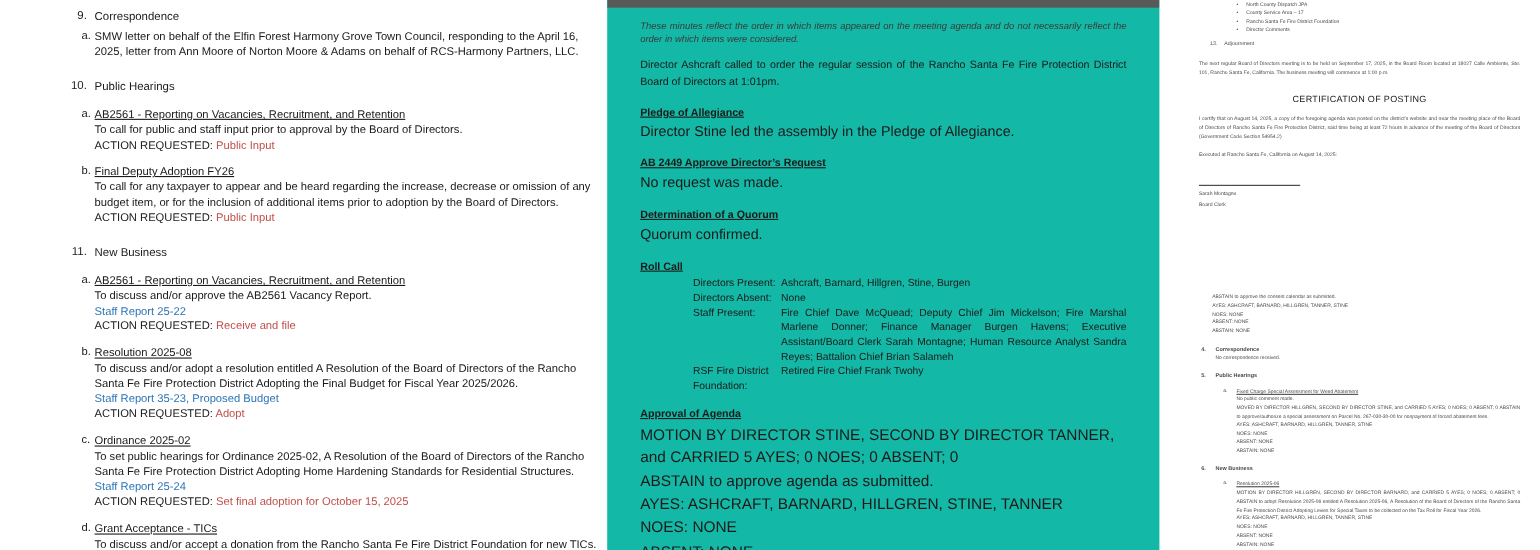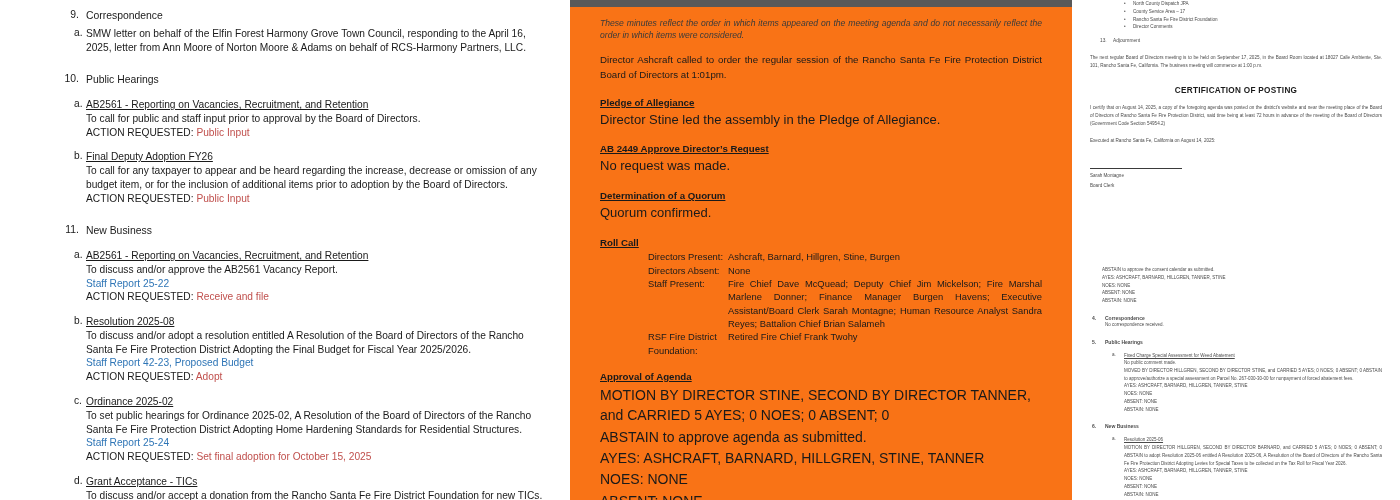--- a/index.html
+++ b/index.html
@@ -30,22 +30,22 @@
   .sub-item .body { flex: 1; font-size: 10.2px; line-height: 1.35; }
 
   .u { text-decoration: underline; }
   .link { color: #2E75B6; }
   .action-red { color: #C0504D; }
   .spacer-sm { height: 7px; }
   .spacer-lg { height: 16px; }
 
   
   .doc-mid {
-    position: absolute; left: 570px; top: 0; width: 502px; height: 500px;
-    background: #f97316; overflow: hidden;
+    position: absolute; left: 552px; top: 0; width: 502px; height: 500px;
+    background: #14b8a6; overflow: hidden;
   }
   .mid-topbar { width: 100%; height: 7px; background: #595959; }
   .mid-inner { padding: 10px 30px 0 30px; font-size: 9.7px; line-height: 1.45; }
   .italic-note { font-style: italic; font-size: 8.6px; line-height: 1.42; color: #3a3a3a; text-align: justify; }
   .para { margin-top: 12px; text-align: justify; font-size: 9.7px; line-height: 1.5; }
   .head-u { font-weight: bold; text-decoration: underline; font-size: 9.7px; margin-top: 13px; }
   .plain { font-size: 13px; margin-top: 1px; }
 
   .roll-row { display: flex; font-size: 9.4px; line-height: 1.42; }
   .roll-row .lbl { width: 128px; flex: 0 0 128px; padding-left: 48px; }
@@ -62,21 +62,21 @@
     position: absolute; left: 1072px; top: 0; width: 328px; height: 500px;
     background: #fff; overflow: hidden;
   }
   .rt-page { padding: 0 18px; color: #4a4a4a; }
   .rt-page.p2 { padding-top: 6px; }
   .bul { display:flex; font-size: 4.6px; line-height: 1.7; margin-left: 34px; }
   .bul .dot { width: 9px; flex:0 0 9px; }
   .rt-num { display:flex; font-size: 4.8px; line-height:1.7; margin-top: 6px; margin-left: 10px;}
   .rt-num .n { width: 13px; flex: 0 0 13px; }
   .rt-p { font-size: 4.6px; line-height: 1.75; text-align: justify; margin-top: 9px; }
-  .rt-title { text-align: center; font-weight: bold; font-size: 8.2px; letter-spacing: .3px; margin-top: 16px; color:#1a1a1a; }
+  .rt-title { text-align: center; font-weight: normal; font-size: 8.2px; letter-spacing: .3px; margin-top: 16px; color:#1a1a1a; }
   .rt-sig-line { width: 92px; border-top: 1.1px solid #3a3a3a; margin-top: 22px; }
   .rt-sig-name { font-size: 4.6px; line-height: 1.7; margin-top: 3px; }
   .rt-gap { height: 70px; }
   .rt-mot { font-size: 4.5px; line-height: 1.72; }
   .rt-h { display:flex; font-size: 5px; font-weight: bold; margin-top: 10px; margin-left: 2px; }
   .rt-h .n { width: 13px; flex: 0 0 13px; font-weight: bold;}
   .rt-sub { display:flex; margin-top: 7px; margin-left: 22px; }
   .rt-sub .l { width: 12px; flex: 0 0 12px; font-size: 4.6px; }
   .rt-sub .b { flex: 1; font-size: 4.5px; line-height: 1.72; text-align: justify; }
 </style>
@@ -159,21 +159,21 @@
       </div>
 
       <div class="spacer-sm"></div>
 
       <div class="sub-item">
         <div class="ltr">b.</div>
         <div class="body">
           <div class="u">Resolution 2025-08</div>
           <div>To discuss and/or adopt a resolution entitled A Resolution of the Board of Directors of the Rancho</div>
           <div>Santa Fe Fire Protection District Adopting the Final Budget for Fiscal Year 2025/2026.</div>
-          <div class="link">Staff Report 42-23, Proposed Budget</div>
+          <div class="link">Staff Report 35-23, Proposed Budget</div>
           <div>
             <span>ACTION REQUESTED:</span>
             <span class="action-red">Adopt</span>
           </div>
         </div>
       </div>
 
       <div class="spacer-sm"></div>
 
       <div class="sub-item">

